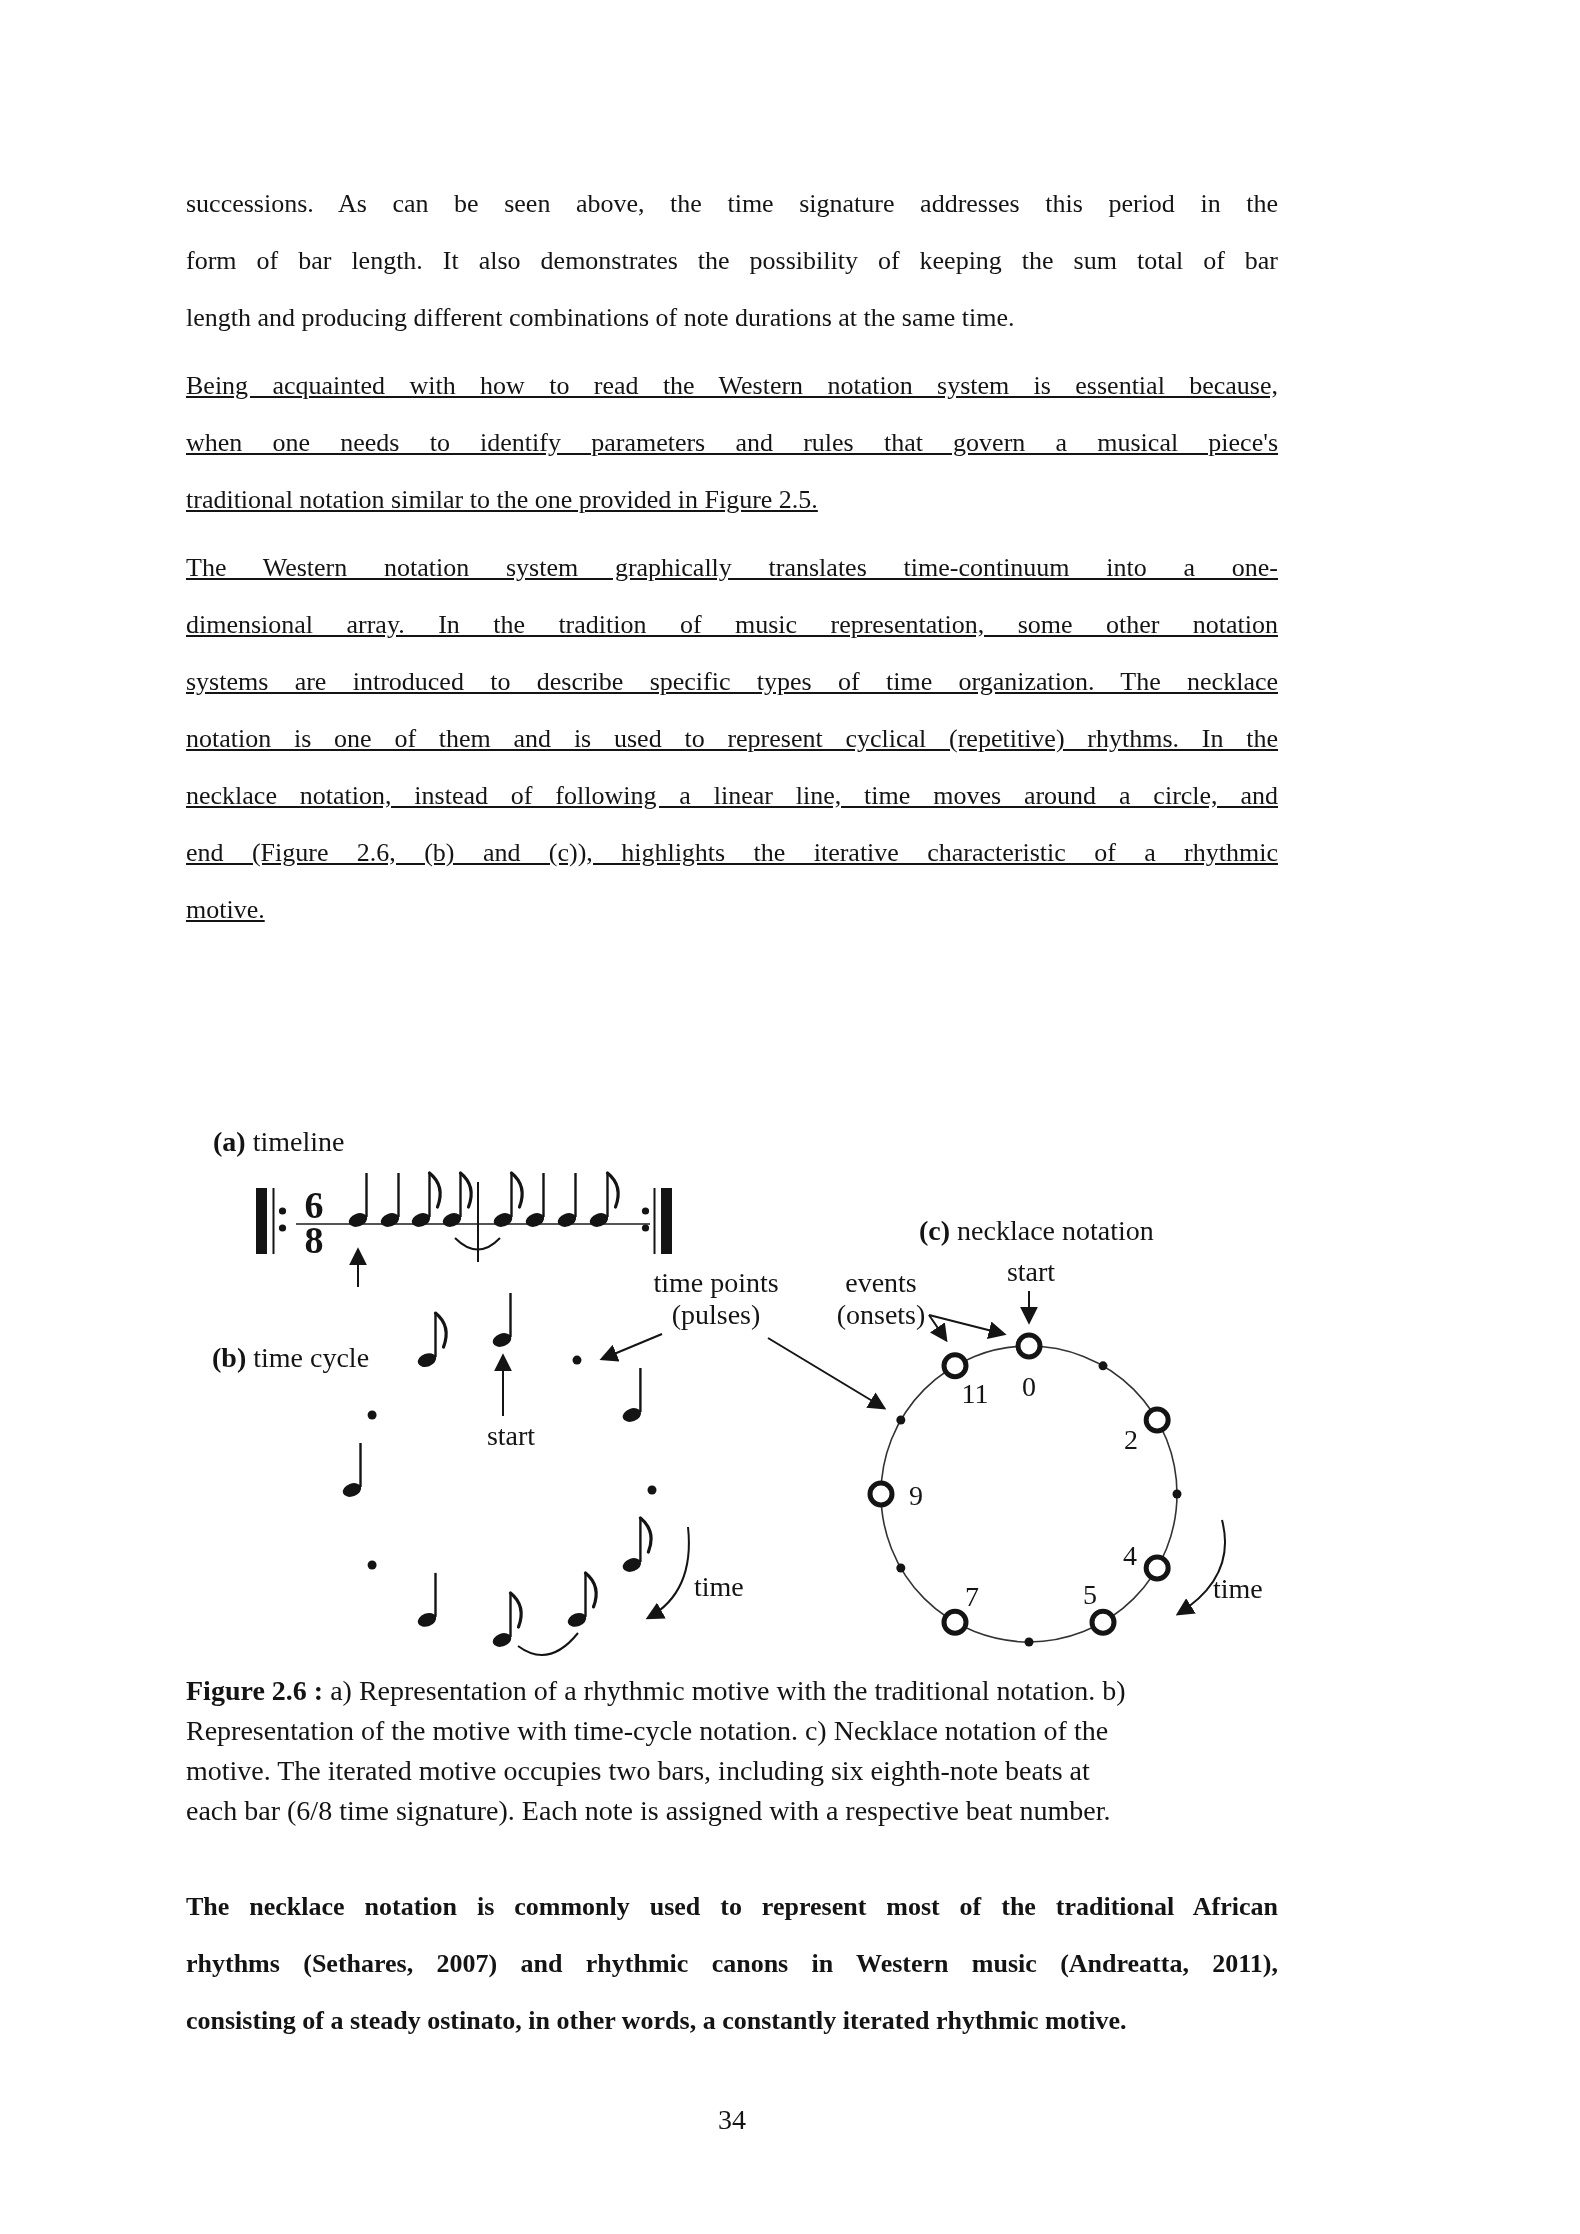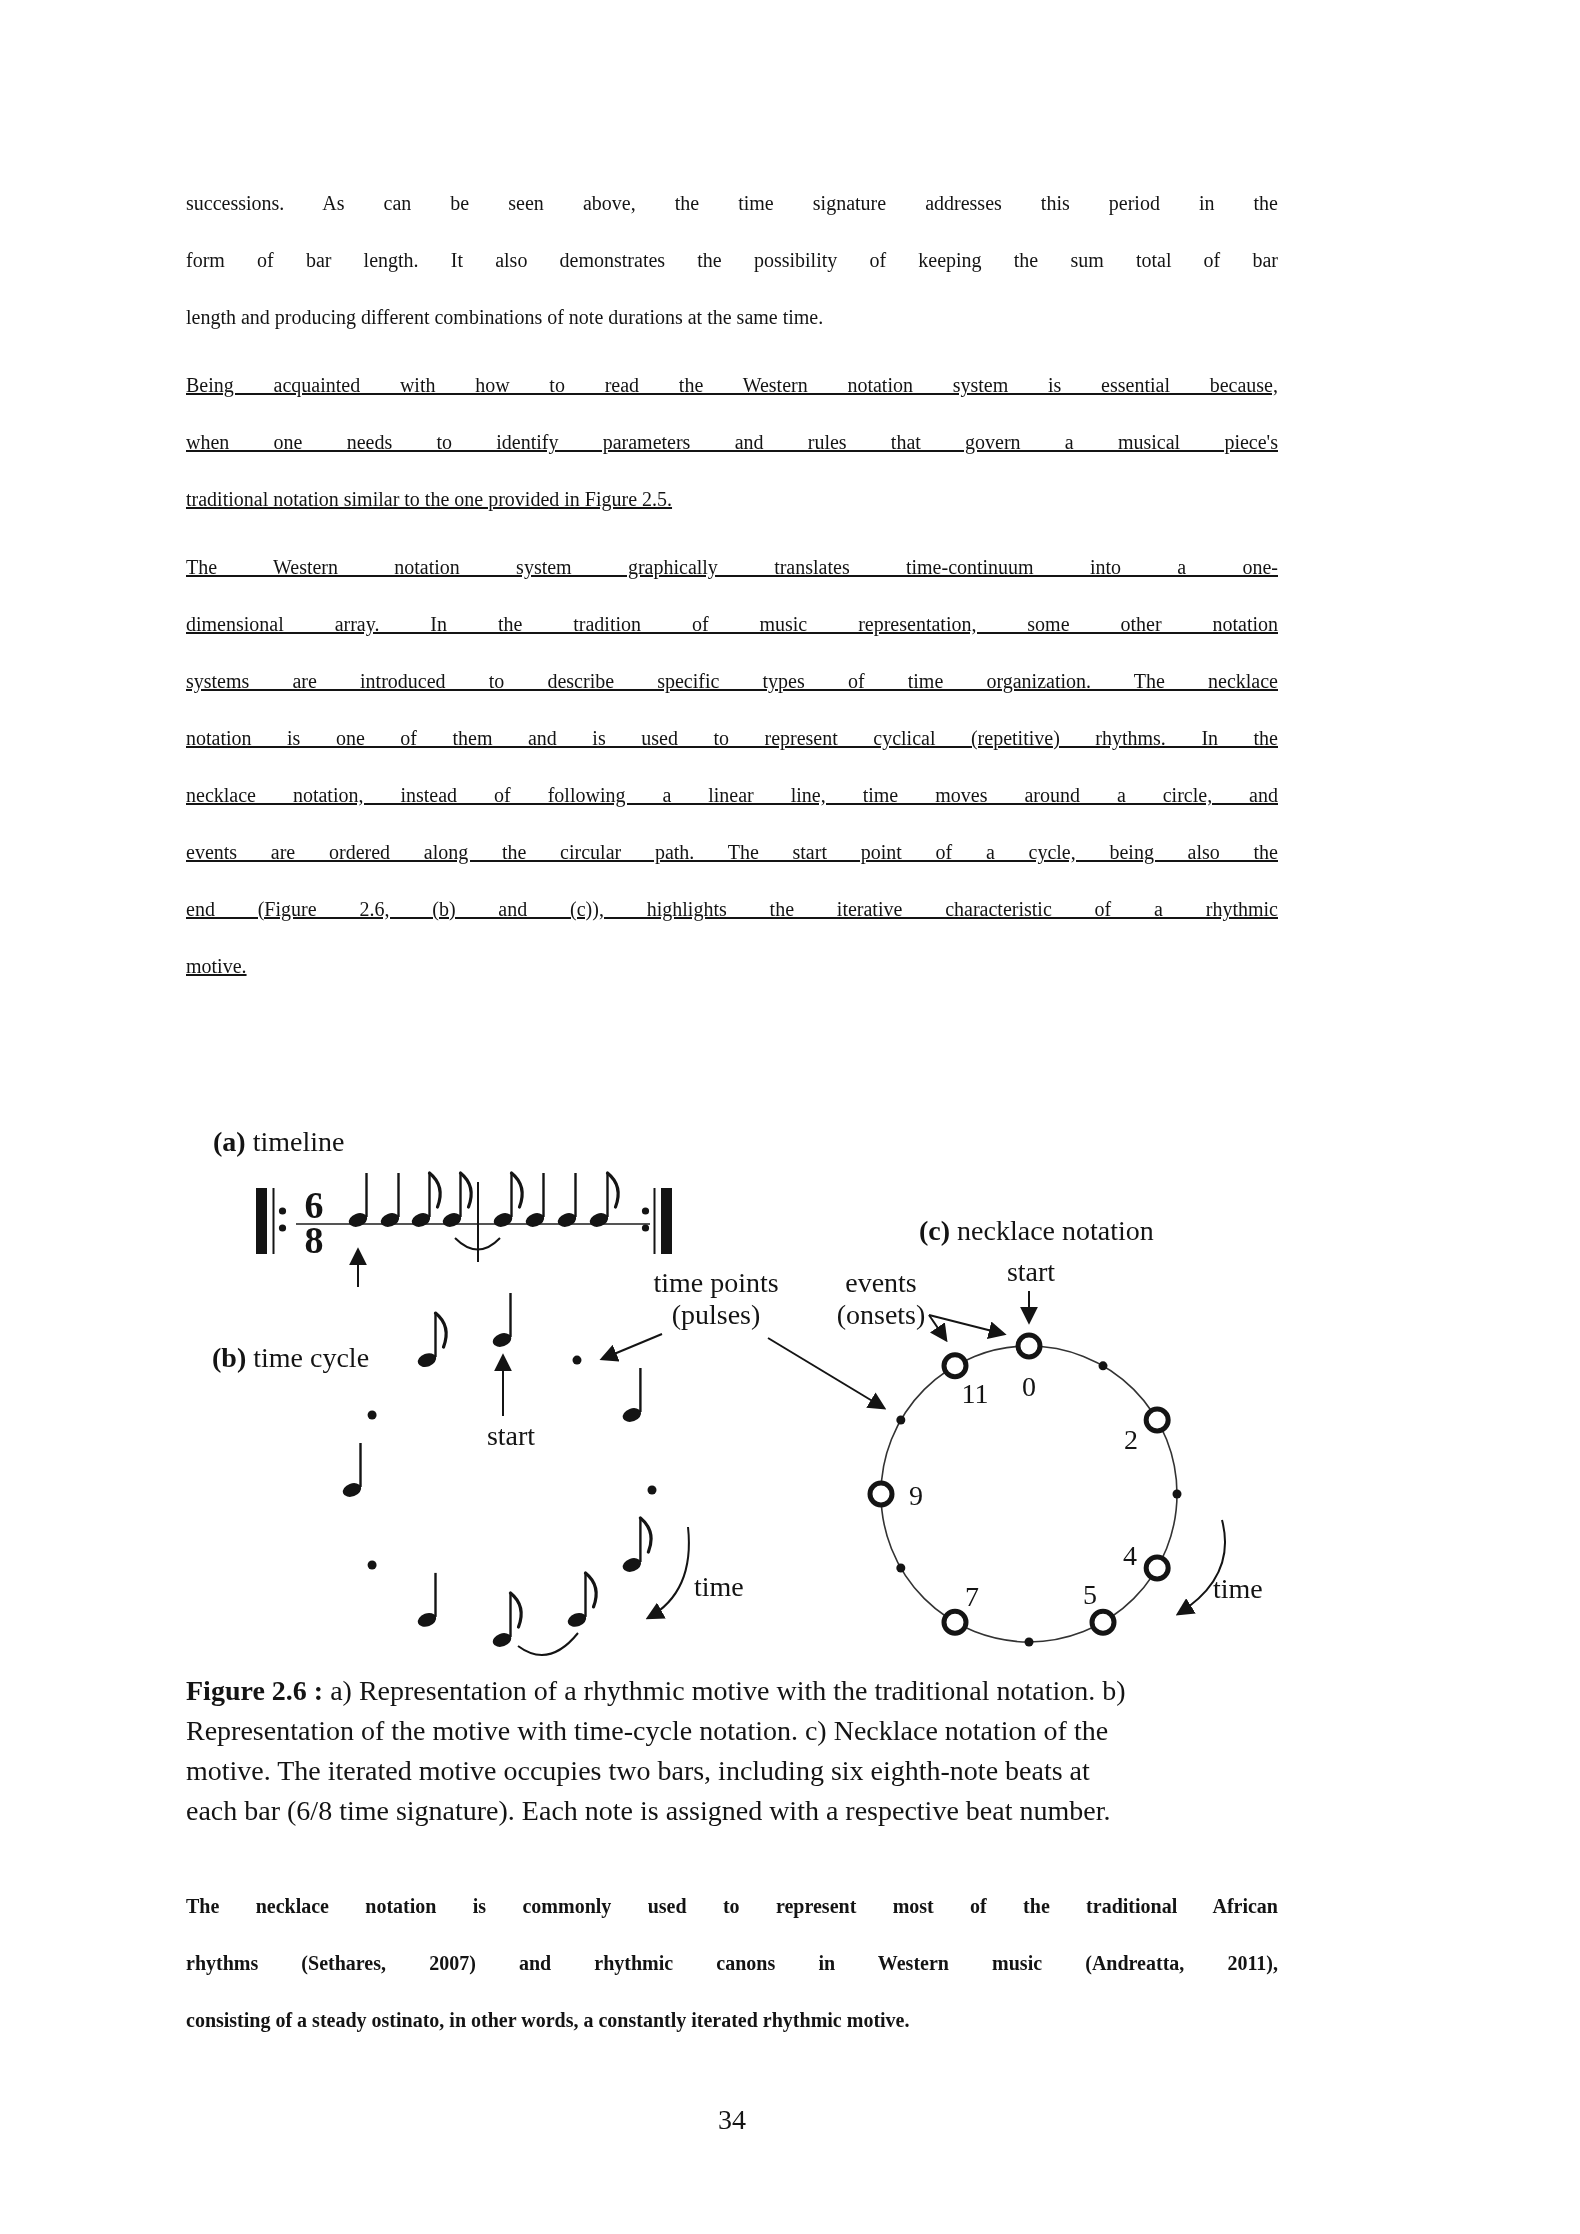--- a/index.html
+++ b/index.html
@@ -6,21 +6,21 @@
   .sheet{
     position:relative;
     width:1580px;height:2234px;
     background:#ffffff;
     font-family:"Liberation Serif","DejaVu Serif",serif;
     color:#141414;
     overflow:hidden;
   }
   .textcol{
     position:absolute;left:186px;width:1092px;
-    font-size:20px;line-height:57px;
+    font-size:26px;line-height:57px;
   }
   .para{margin:0;}
   .para + .para{margin-top:11px;text-decoration:underline;}
   .pline{text-align:justify;text-align-last:justify;}
   .pline.last{text-align-last:auto;}
   .caption{
     position:absolute;left:186px;width:1092px;top:1671px;
     font-size:28px;line-height:40px;text-align:center;
   }
   .cap-line{text-align:left;}
@@ -59,21 +59,20 @@
         <div class="pline">Being acquainted with how to read the Western notation system is essential because,</div>
         <div class="pline">when one needs to identify parameters and rules that govern a musical piece's</div>
         <div class="pline last">traditional notation similar to the one provided in Figure 2.5.</div>
       </div>
       <div class="para">
         <div class="pline">The Western notation system graphically translates time-continuum into a one-</div>
         <div class="pline">dimensional array. In the tradition of music representation, some other notation</div>
         <div class="pline">systems are introduced to describe specific types of time organization. The necklace</div>
         <div class="pline">notation is one of them and is used to represent cyclical (repetitive) rhythms. In the</div>
         <div class="pline">necklace notation, instead of following a linear line, time moves around a circle, and</div>
-        <div class="pline">events are ordered along the circular path. The start point of a cycle, being also the</div>
         <div class="pline">end (Figure 2.6, (b) and (c)), highlights the iterative characteristic of a rhythmic</div>
         <div class="pline last">motive.</div>
       </div>
     </div>
 
   <svg class="figure" id="fig" viewBox="140 1110 1270 590">
     <defs>
       <marker id="ah" viewBox="0 0 10 10" refX="8.5" refY="5" markerWidth="9" markerHeight="9" orient="auto-start-reverse">
         <path d="M0,0 L10,5 L0,10 z" fill="#141414"></path>
       </marker>

